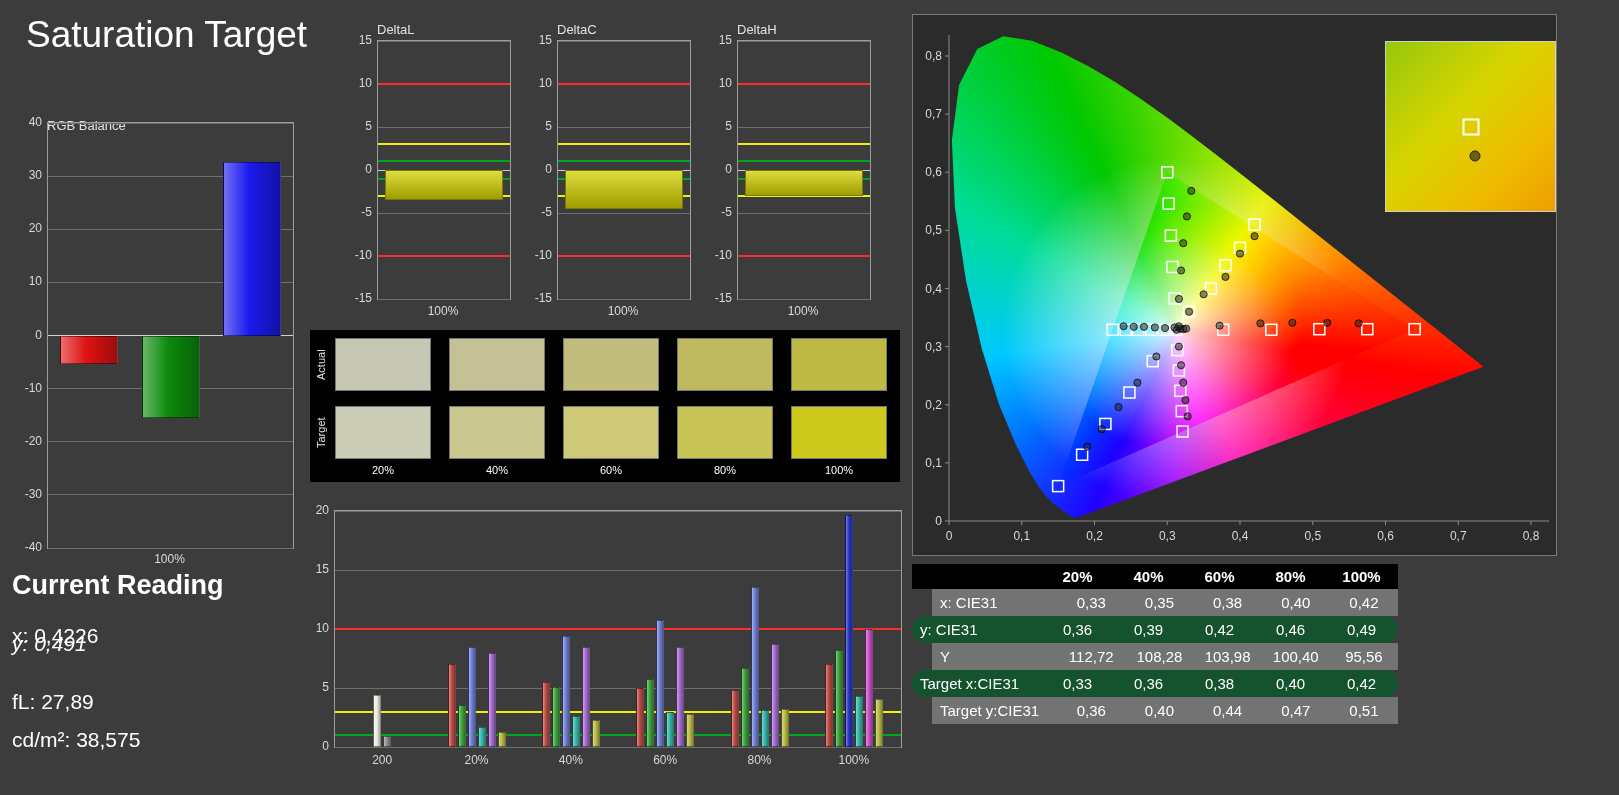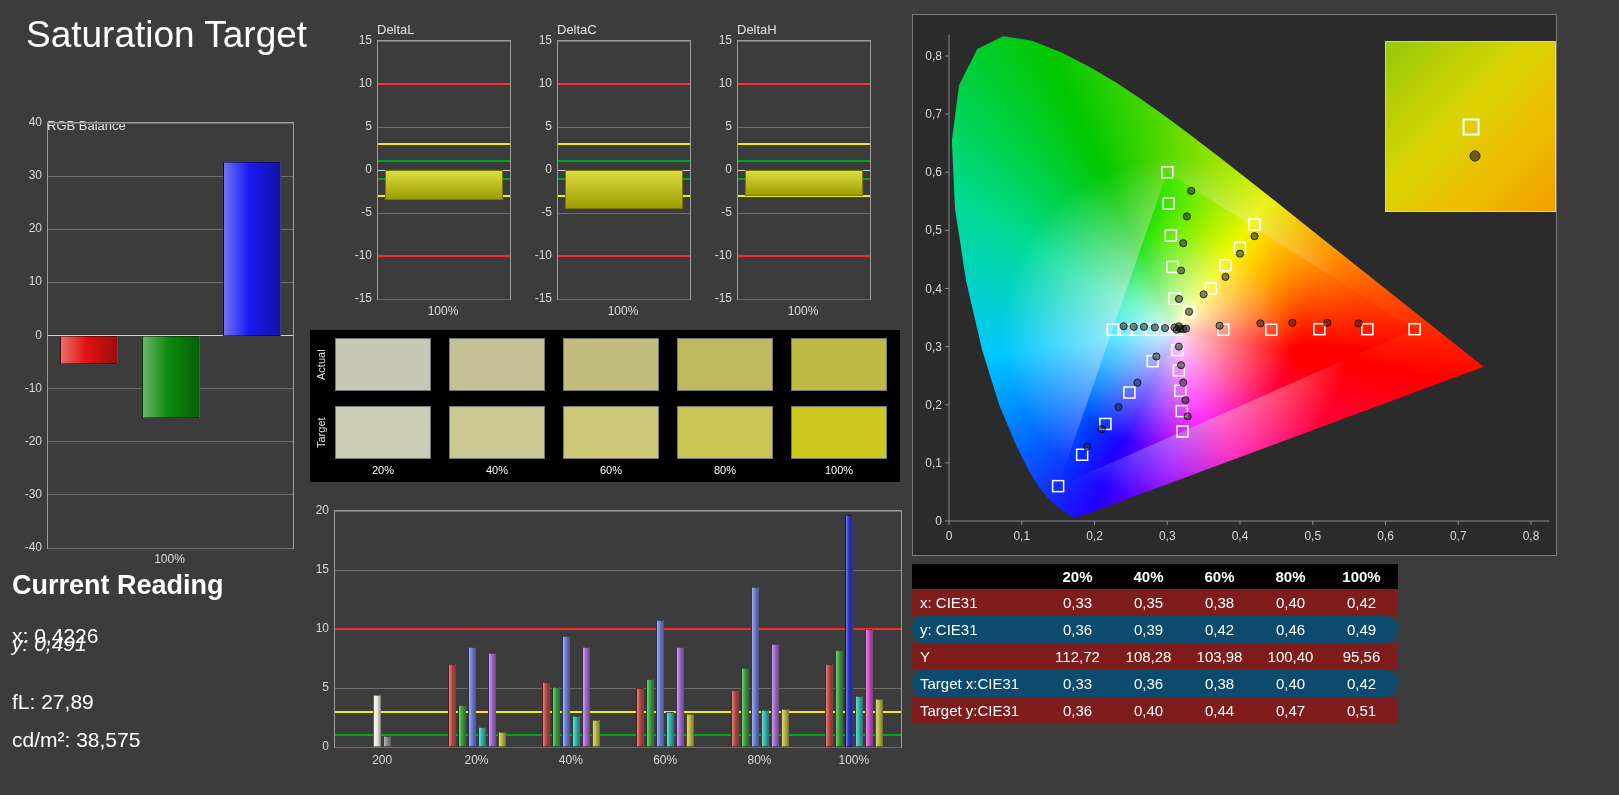--- a/index.html
+++ b/index.html
@@ -57,22 +57,22 @@
   .cie-inset{position:absolute;left:472px;top:26px;width:171px;height:171px;border:1px solid #cfcfcf;
              box-sizing:border-box;
              background:linear-gradient(135deg,#96c80c 0%,#d8d400 42%,#eebc00 72%,#f09e00 100%);}
   .inset-square{position:absolute;width:13px;height:13px;border:2px solid #fff;transform:translate(-50%,-50%);}
   .inset-dot{position:absolute;width:9px;height:9px;border-radius:50%;background:rgba(70,70,25,0.8);
              border:1px solid #222;transform:translate(-50%,-50%);}
 
   .dtable{left:912px;top:564px;width:486px;font-size:15px;}
   .trow{display:flex;height:27px;align-items:center;}
   .trow.header{height:25px;background:#000;font-weight:bold;}
-  .trow.odd{background:#7f1d1d;}
-  .trow.even{background:#0c4a6e;border-radius:13px;}
+  .trow.odd{background:#737373;margin-left:20px;}
+  .trow.even{background:#14532d;border-radius:13px;}
   .tlabel{width:130px;padding-left:8px;box-sizing:border-box;white-space:nowrap;}
   .tcell{width:71px;text-align:center;}
 </style>
 </head>
 <body>
 
 <div id="app">
 
   <div class="page-title">Saturation Target</div>
 

